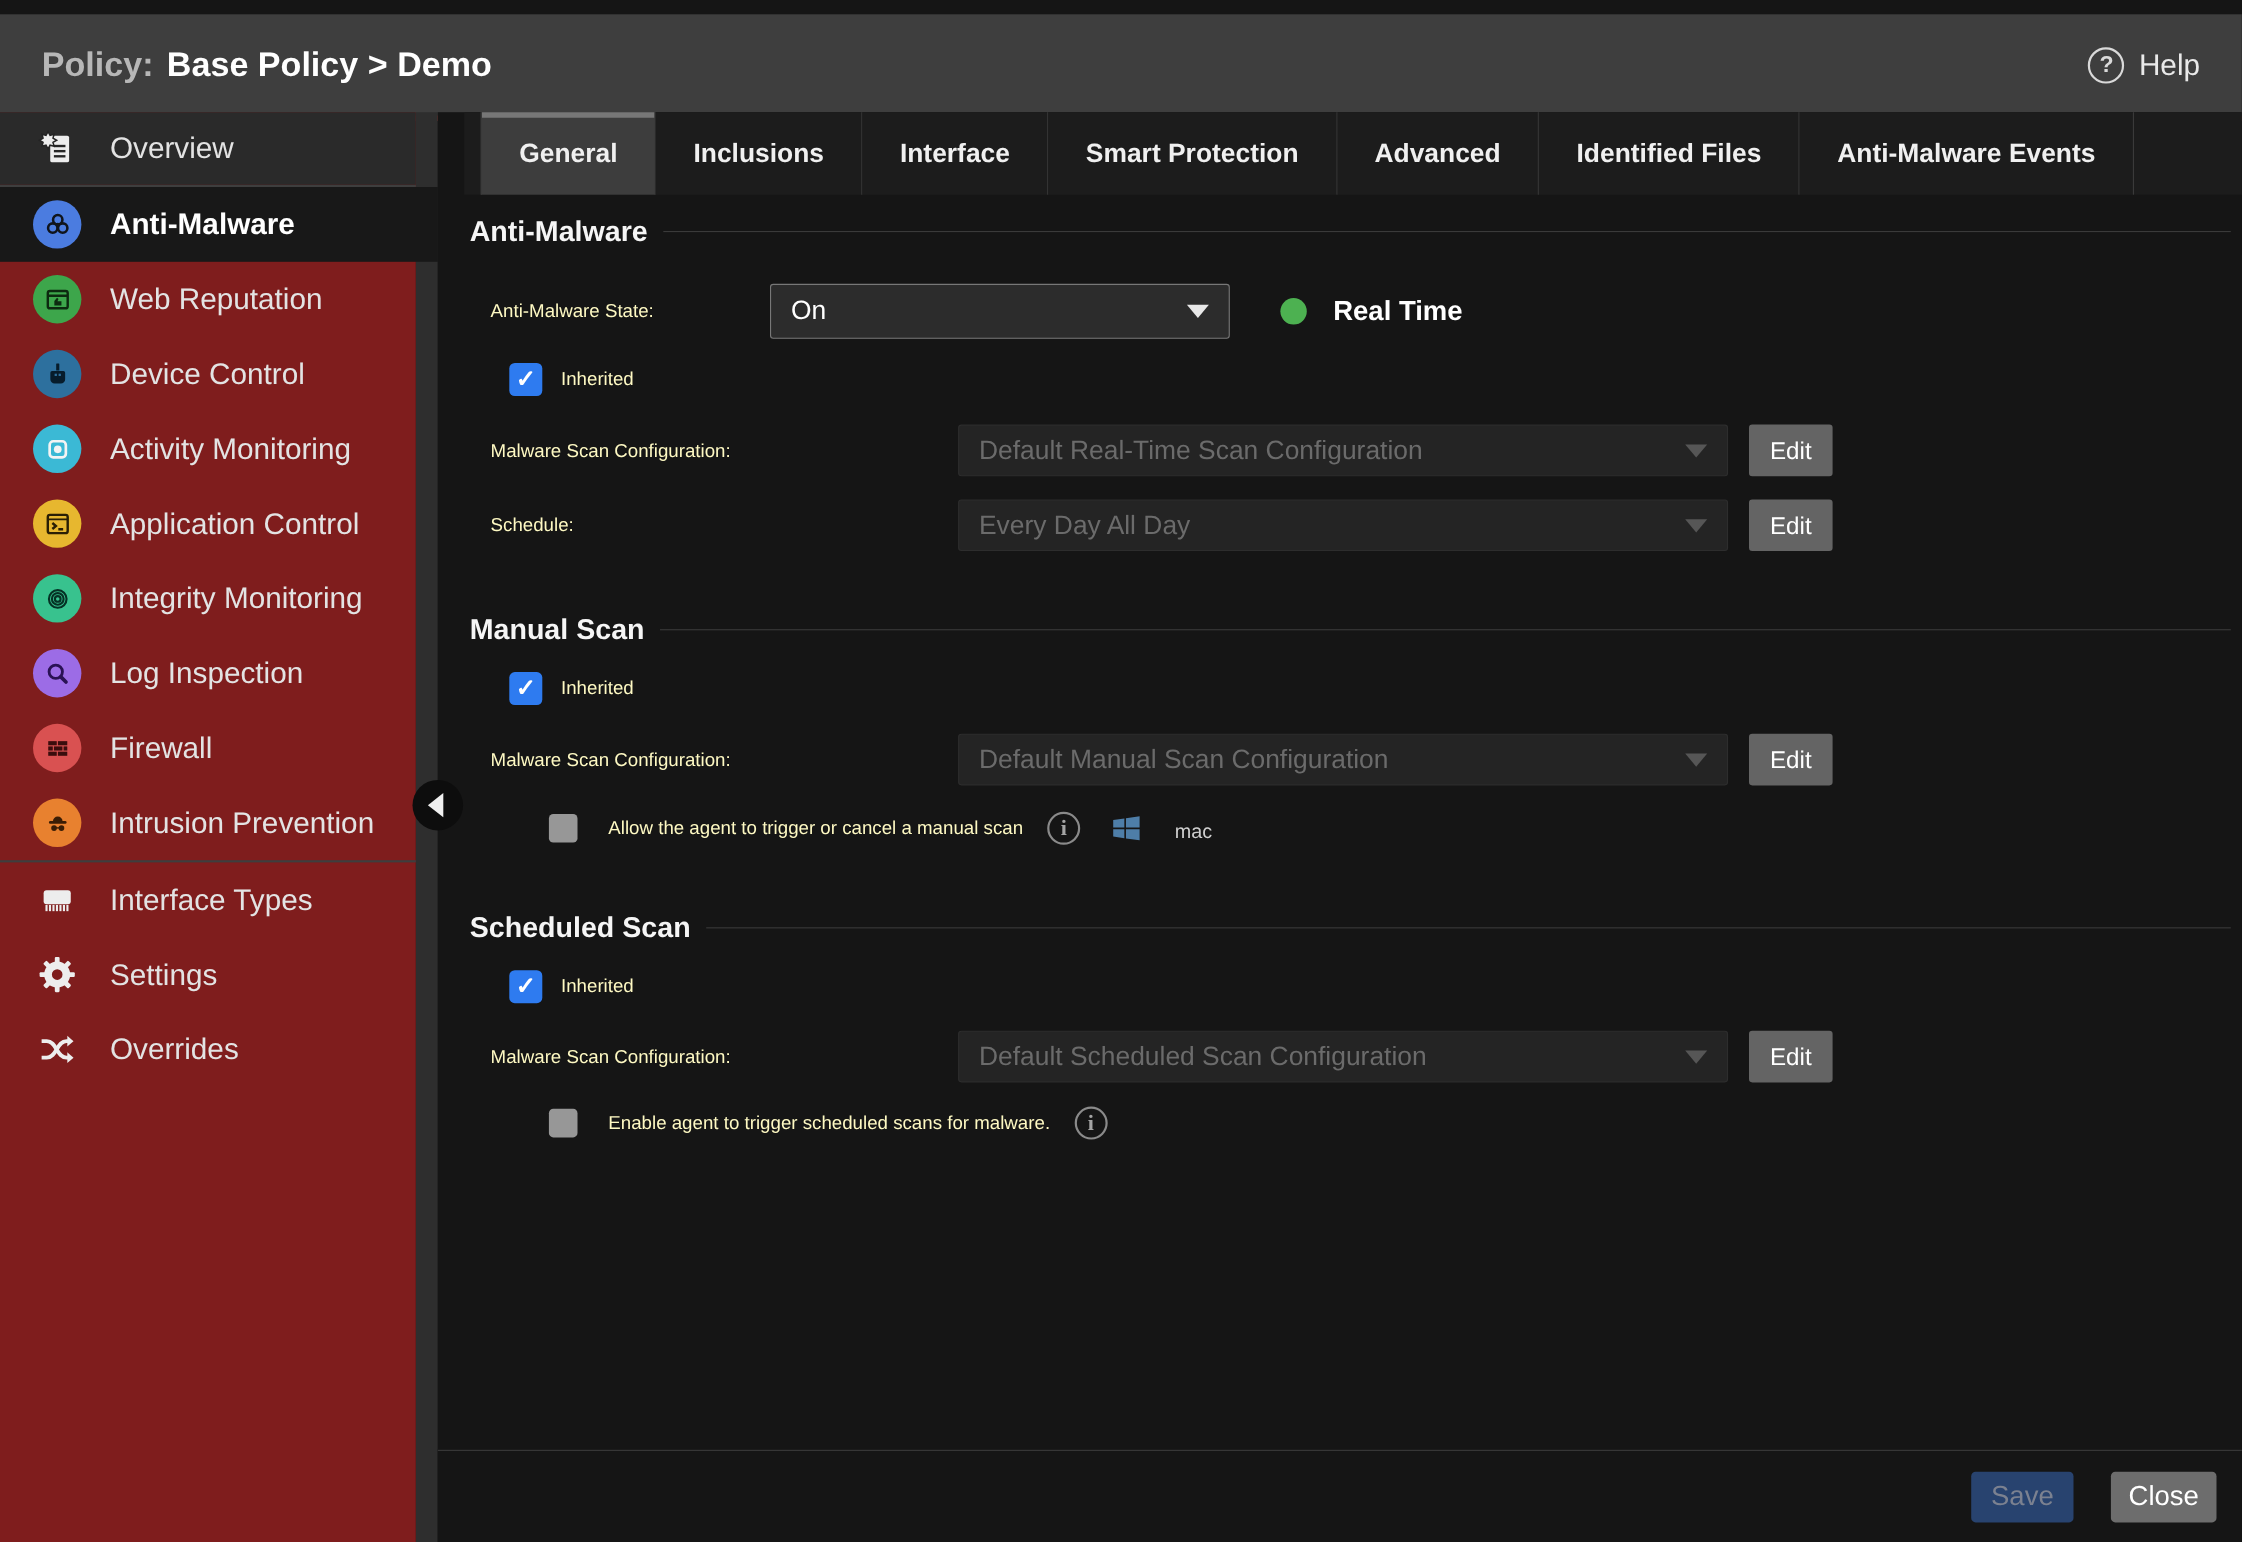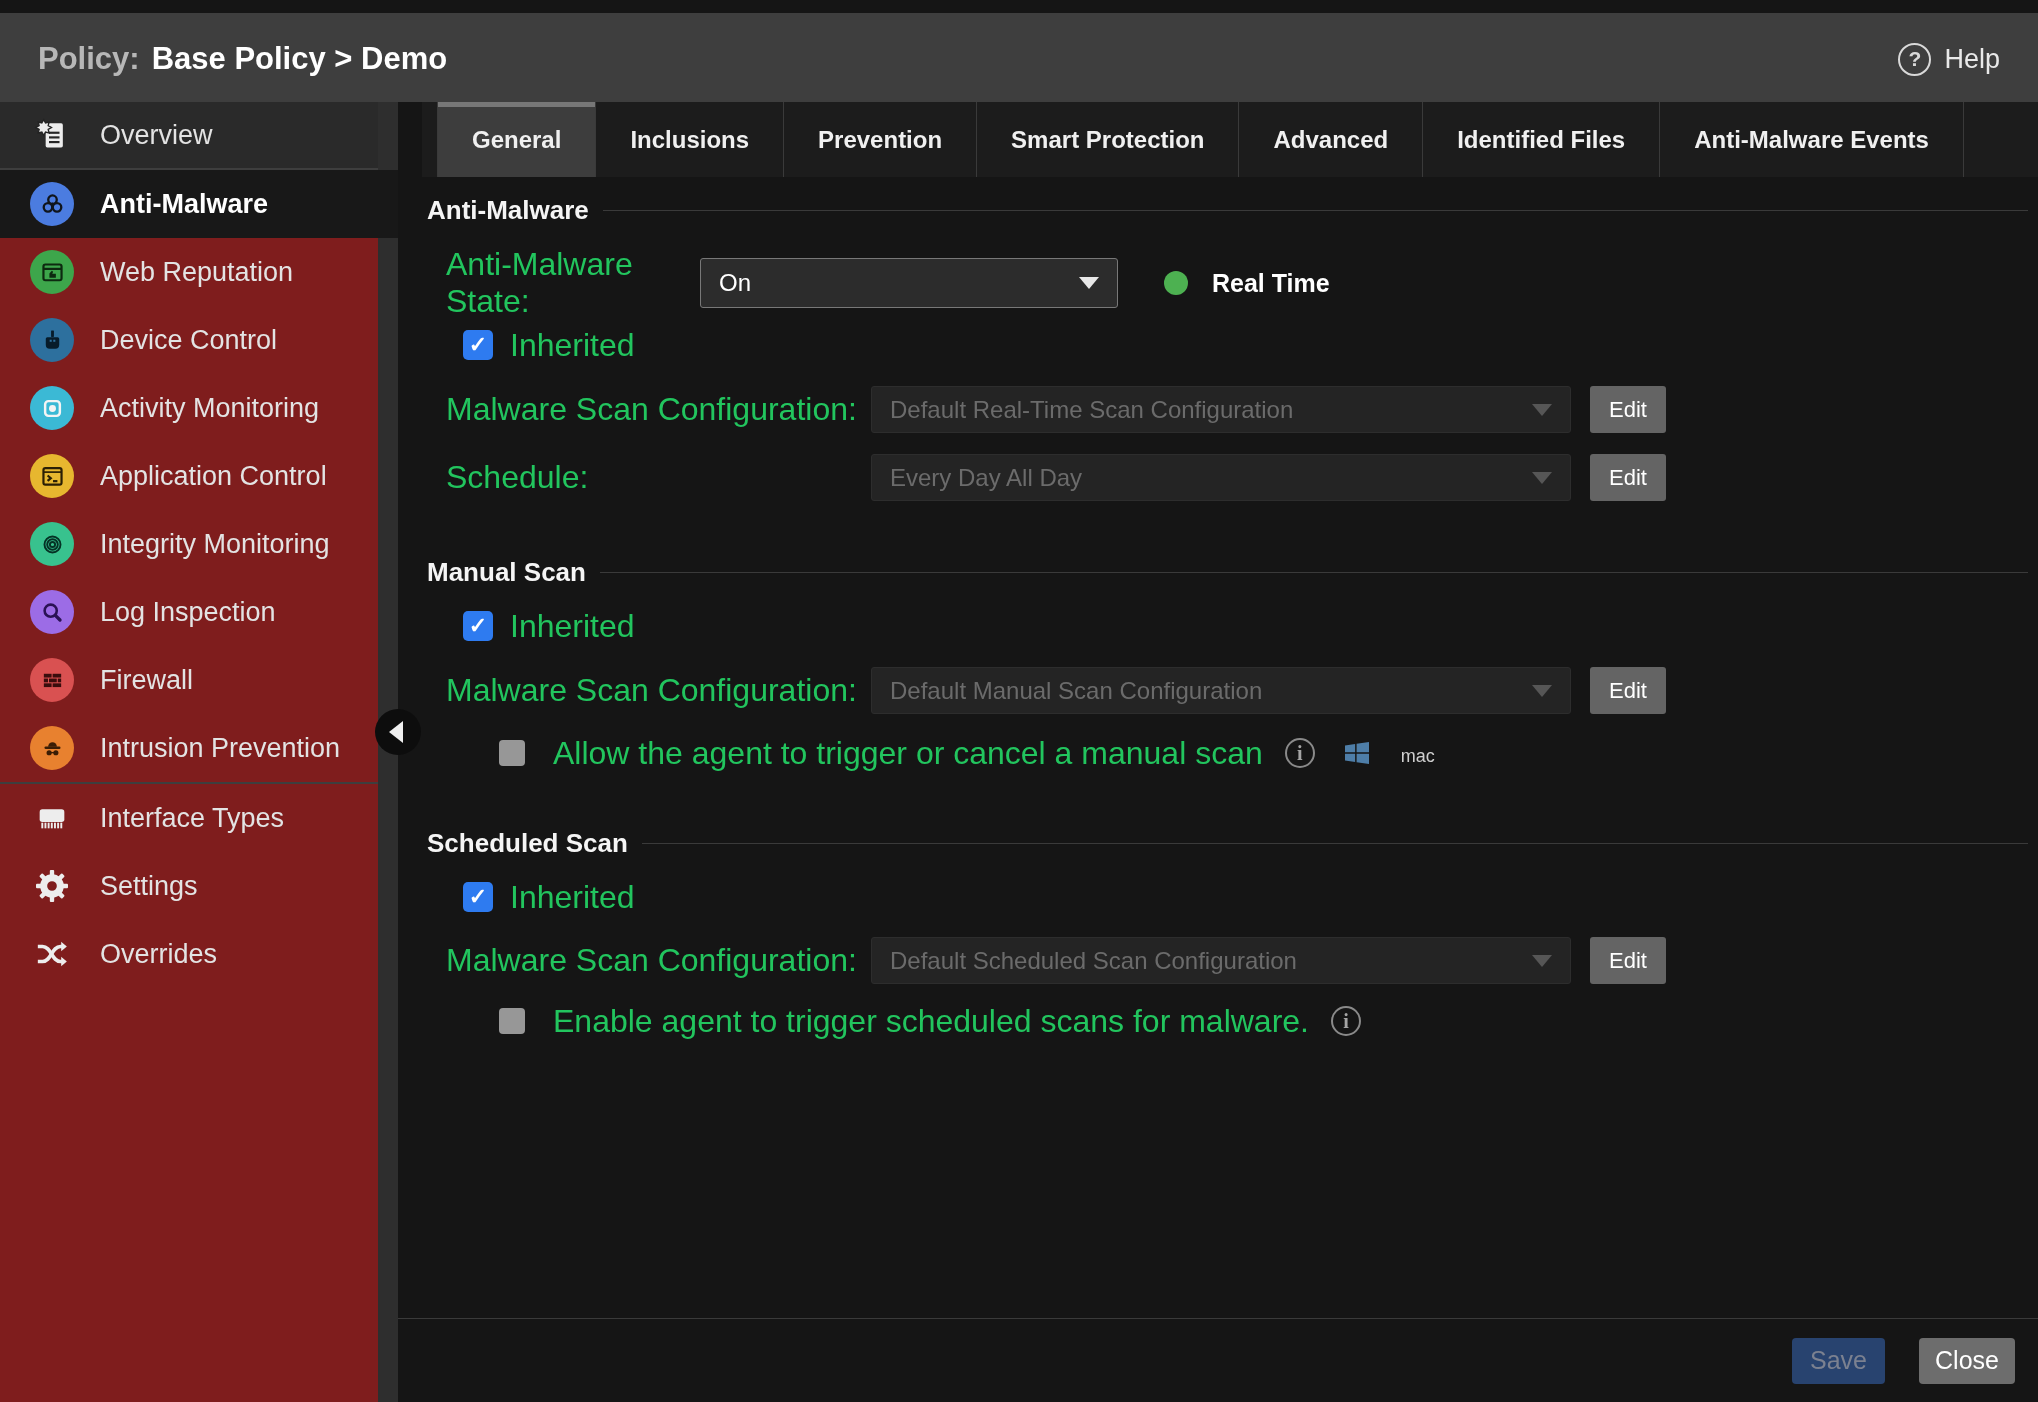--- a/index.html
+++ b/index.html
@@ -53,21 +53,21 @@
   .tab.active { background:#3d3d3d; box-shadow:inset 0 5px 0 0 #777777; }
 
   .panel { position:absolute; top:75px; left:0; right:0; bottom:84px; overflow:hidden; }
 
   .section-title { display:flex; align-items:center; gap:14px;
                    margin-left:29px; margin-right:10px;
                    color:#f5f5f5; font-size:26px; font-weight:bold; }
   .section-title .rule { flex:1; height:1px; background:#3a3a3a; }
 
   .row { display:flex; align-items:center; margin-left:48px; }
-  .form-label { color:#22c55e; font-size:32px; }
+  .form-label { color:#fef9c3; font-size:17px; }
   .state-label { width:254px; }
   .config-label { width:425px; }
 
   .select { display:flex; align-items:center; justify-content:space-between;
             border-radius:3px; padding:0 18px; font-size:24px; }
   .select.enabled { width:418px; height:50px; background:#2c2c2c;
                     border:1px solid #787878; color:#ffffff; cursor:pointer; }
   .select.disabled { width:700px; height:47px; background:#242424;
                      border:1px solid #2d2d2d; color:#6b6b6b; }
   .caret { width:0; height:0; border-left:10px solid transparent;
@@ -296,21 +296,21 @@
     </div>
   </div>
 <div class="collapse-handle">
   <span class="collapse-tri"></span>
 </div>
 
 <div class="content">
   <div class="tabbar" id="tabbar">
       <div class="tab active">General</div>
       <div class="tab">Inclusions</div>
-      <div class="tab">Prevention</div>
+      <div class="tab">Interface</div>
       <div class="tab">Smart Protection</div>
       <div class="tab">Advanced</div>
       <div class="tab">Identified Files</div>
       <div class="tab">Anti-Malware Events</div>
     </div>
 
   <div class="panel">
 
     <div class="section-title" id="sec-am-title">
       <span>Anti-Malware</span>

